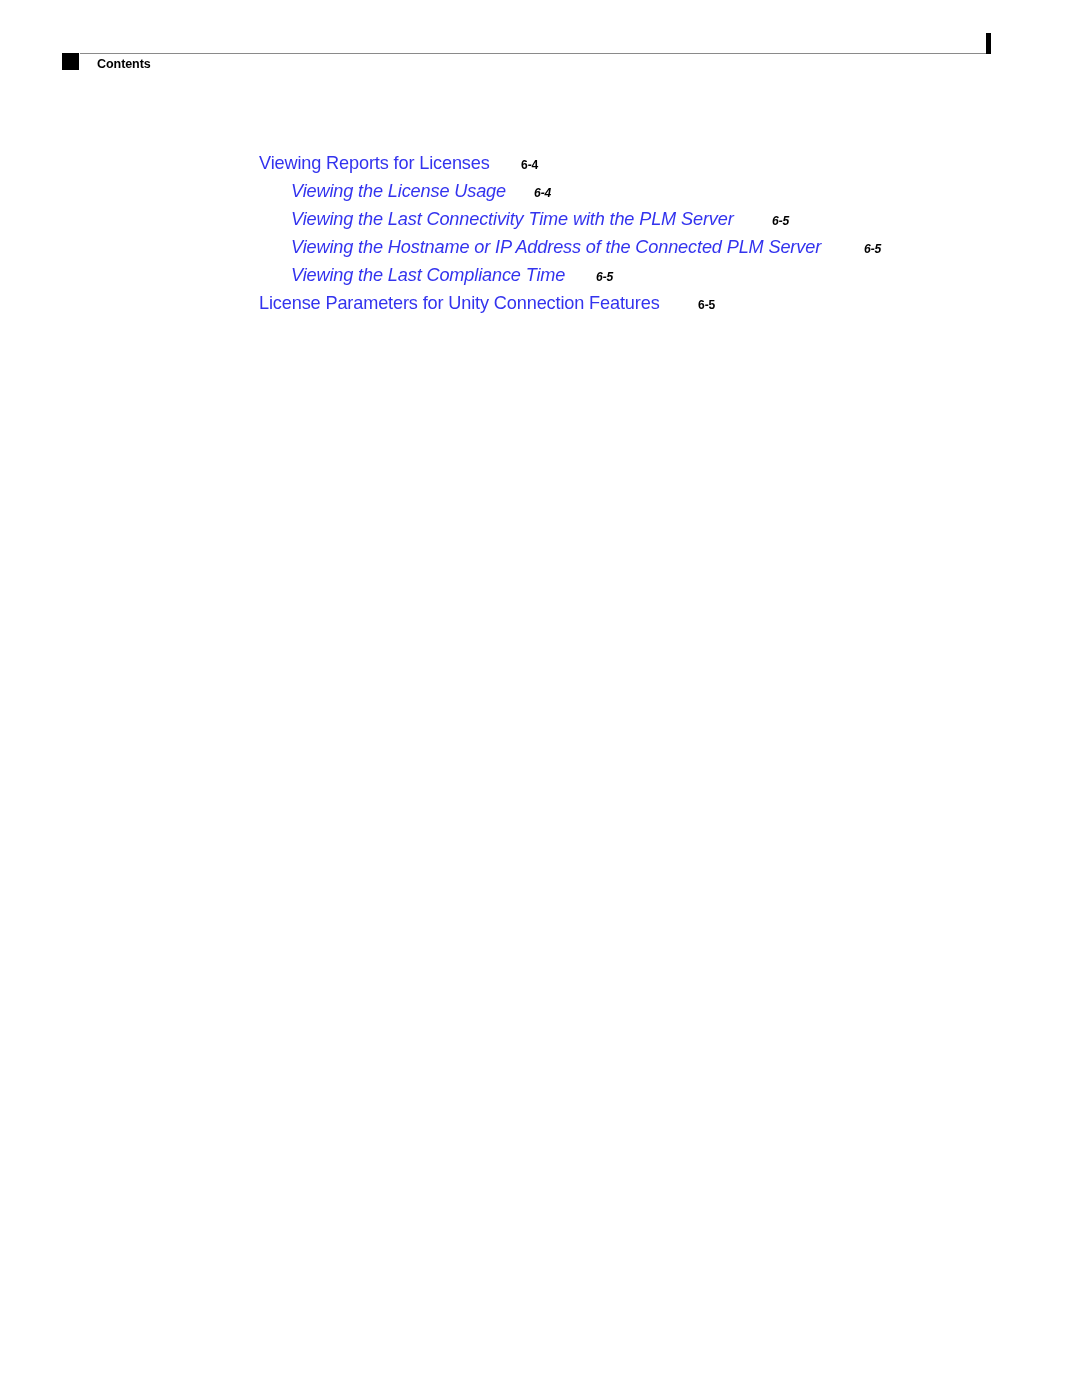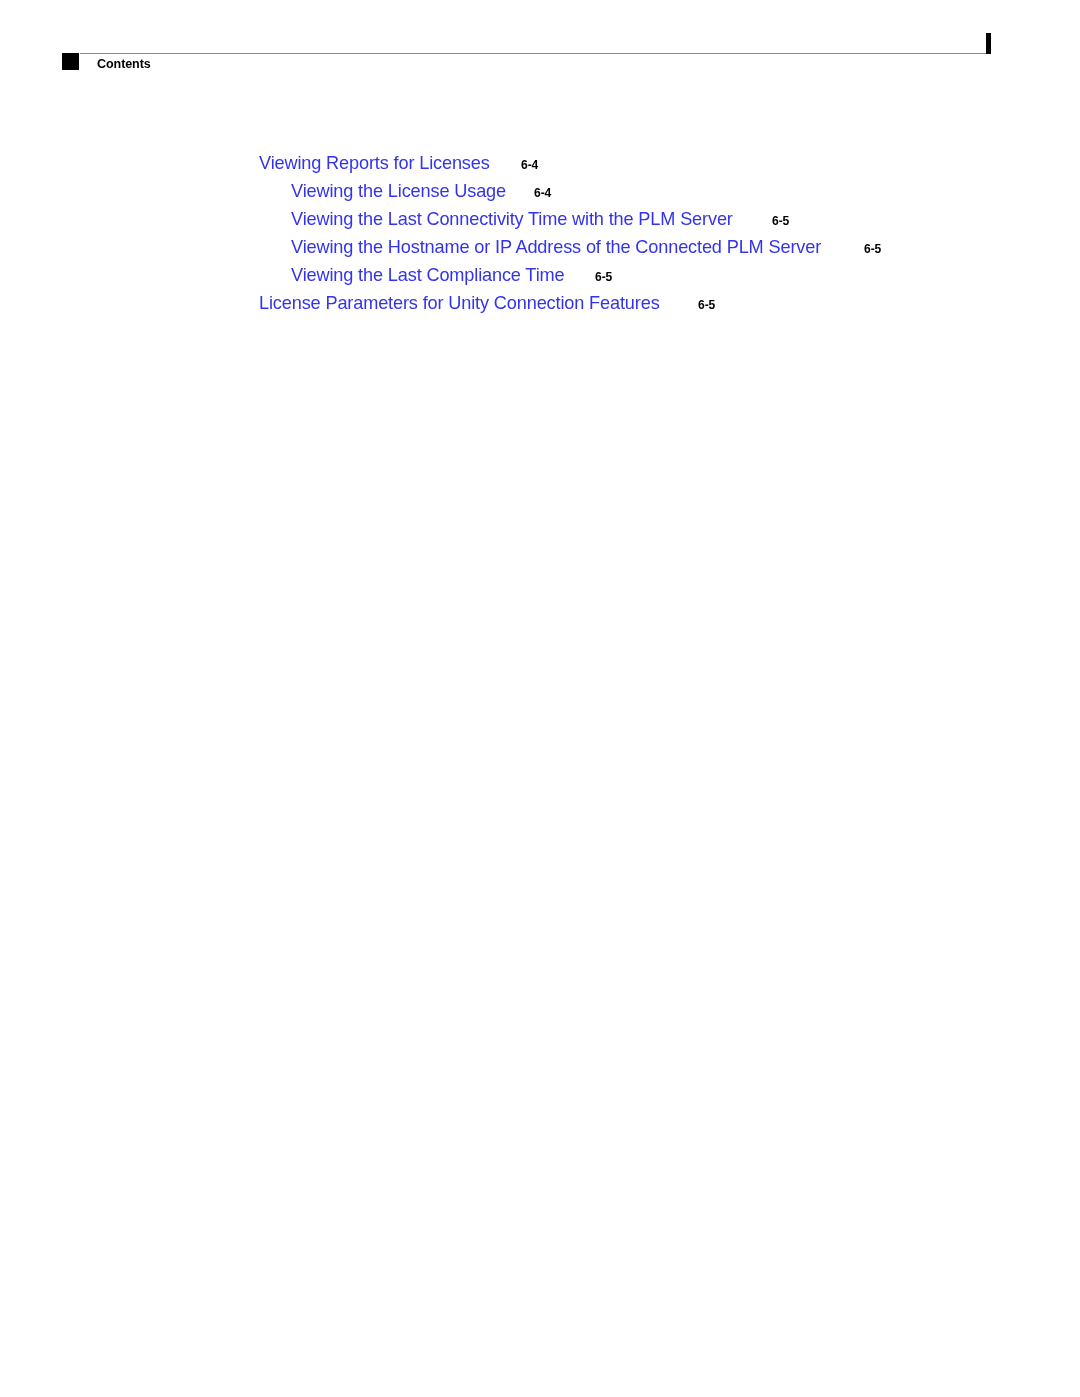--- a/index.html
+++ b/index.html
@@ -73,21 +73,21 @@
     text-align: right;
   }
   .toc-entry {
     position: relative;
     height: 28px;
     white-space: nowrap;
     display: flex;
     align-items: baseline;
   }
   .toc-entry.level-1 { padding-left: 259px; }
-  .toc-entry.level-2 { padding-left: 291px; }
+  .toc-entry.level-2 { padding-left: 291px; font-style: italic; }
 
   .toc-title {
     font-size: 19px;
     color: #3333ee;
     letter-spacing: -0.15px;
     transform: scaleX(0.955);
     transform-origin: left bottom;
     display: inline-block;
   }
   .toc-page {

